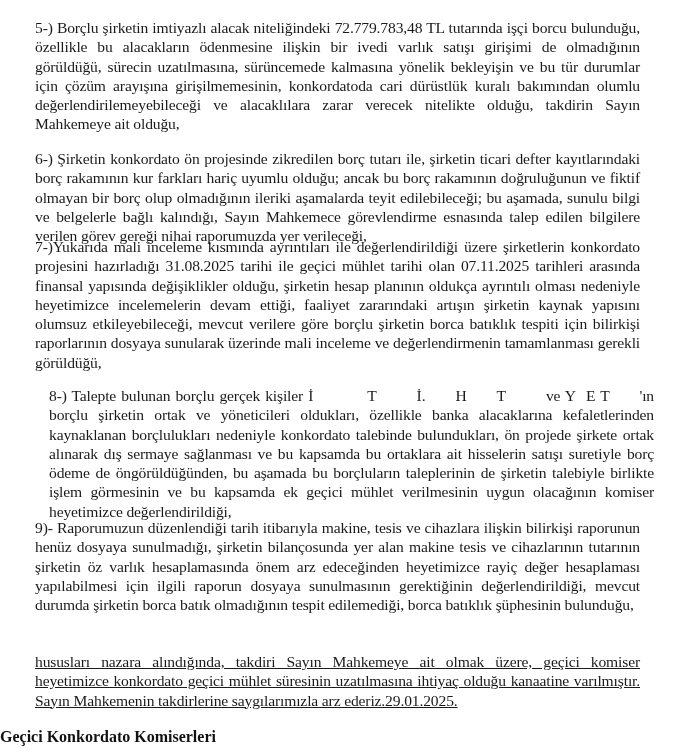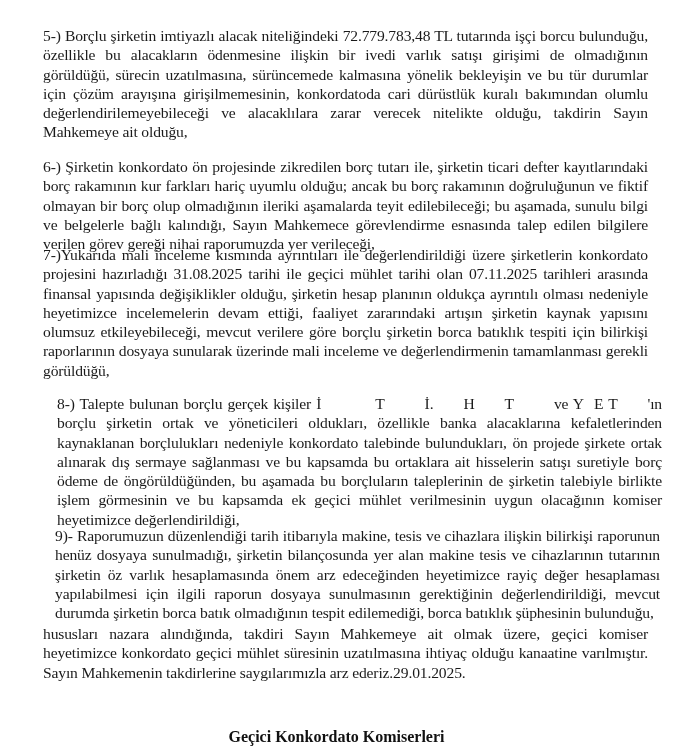--- a/index.html
+++ b/index.html
@@ -18,35 +18,34 @@
     .page {
       position: absolute;
       left: 35px;
       top: 18px;
       width: 605px;
     }
     .para {
       font-size: 15.6px;
       line-height: 19.3px;
       text-align: justify;
-      margin: 8px;
+      margin: 0;
       letter-spacing: -0.15px;
     }
     .p5 { position: absolute; top: 0px; left: 0; width: 605px; }
     .p6 { position: absolute; top: 131px; left: 0; width: 605px; }
     .p7 { position: absolute; top: 219px; left: 0; width: 605px; }
     .p8 { position: absolute; top: 368px; left: 14px; width: 605px; }
-    .p9 { position: absolute; top: 500px; left: 12px; width: 605px; }
-    .pfinal { position: absolute; top: 598px; left: 0; width: 605px; }
+    .p9 { position: absolute; top: 500px; left: 0; width: 605px; }
+    .pfinal { position: absolute; top: 634px; left: 0; width: 605px; text-decoration: underline; }
     .signature {
       position: absolute;
       top: 728px;
       left: 0;
       width: 673px;
-      text-align: center;
       font-family: "Liberation Serif", "DejaVu Serif", serif;
       font-weight: bold;
       font-size: 16px;
       color: #111111;
     }
     .redacted {
       color: #1a1a1a;
     }
     .gap-wide { display: inline-block; width: 54px; }
     .gap-mid { display: inline-block; width: 40px; }

